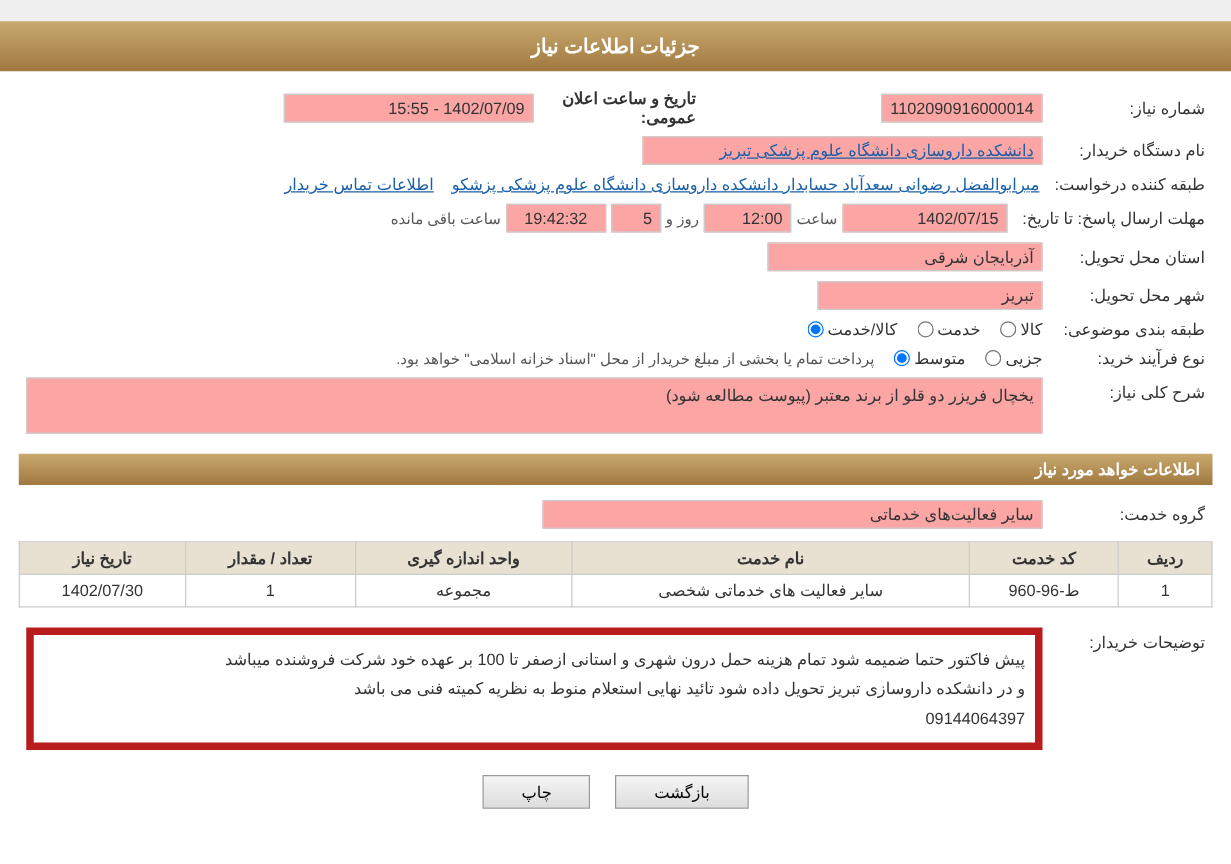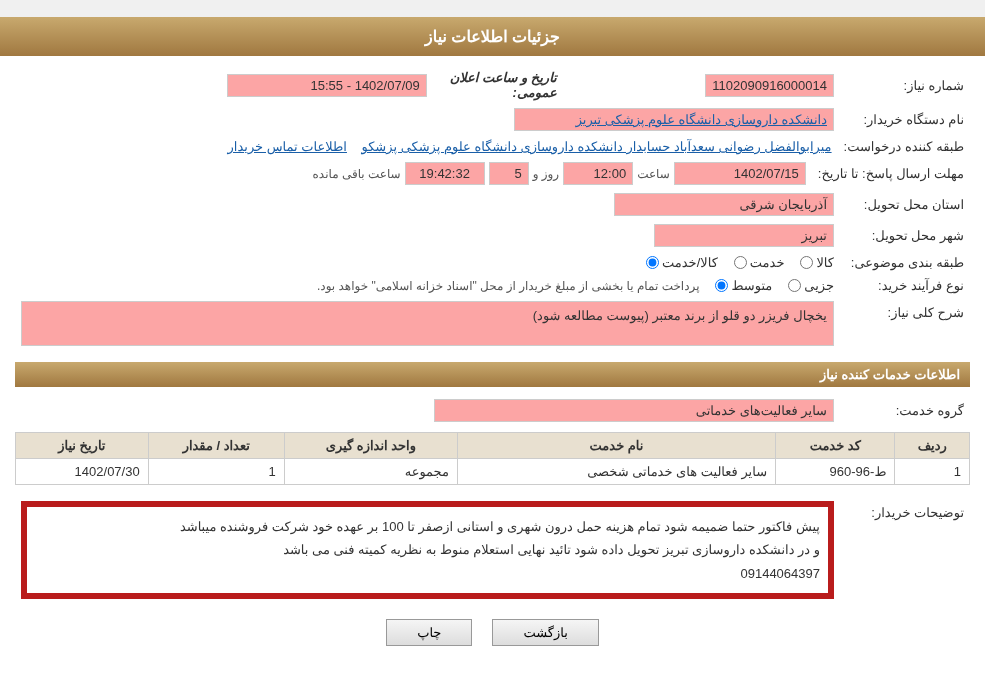--- a/index.html
+++ b/index.html
@@ -83,20 +83,21 @@
     .data-table th {
       background: #e8e0d0;
       border: 1px solid #ccc;
       padding: 5px 8px;
       text-align: center;
       font-weight: bold;
     }
     .data-table td {
       border: 1px solid #ccc;
       padding: 5px 8px;
+      text-align: center;
     }
     .data-table tr:nth-child(even) td {
       background: #f9f6f0;
     }
     .description-box {
       border: 6px solid #b91c1c;
       background: #fff;
       padding: 8px;
       text-align: right;
       line-height: 1.8;
@@ -147,21 +148,21 @@
 
   <div class="content">
 
     <table class="info-table">
       <tbody>
           <tr>
         <td class="label-cell">شماره نیاز:</td>
         <td class="value-cell">
           <span class="border-box">1102090916000014</span>
         </td>
-        <td style="width:130px; text-align:right; font-weight:bold;font-style:italic;">تاریخ و ساعت اعلان عمومی:</td>
+        <td style="width:130px; text-align:right; font-weight:bold;">تاریخ و ساعت اعلان عمومی:</td>
         <td>
           <span class="border-box" style="width:200px; display:inline-block;">1402/07/09 - 15:55</span>
         </td>
       </tr>
     </tbody>
       </table>
 
     <table class="info-table">
       <tbody>
           <tr>
@@ -281,21 +282,21 @@
             <div class="watermark-container">
               <div class="border-box" style="width:100%; min-height:45px; display:block; padding:6px;">یخچال فریزر دو قلو از برند معتبر (پیوست مطالعه شود)</div>
             </div>
           </td>
         </tr>
       </tbody>
         </table>
     </div>
 
     <div class="section">
-      <div class="section-title">اطلاعات خدمات کننده نیاز</div>
+      <div class="section-title">اطلاعات خواهد مورد نیاز</div>
 
       <table class="info-table">
         <tbody>
             <tr>
           <td class="label-cell">گروه خدمت:</td>
           <td>
             <span class="border-box" style="width:400px; display:inline-block;">سایر فعالیت‌های خدماتی</span>
           </td>
         </tr>
       </tbody>

